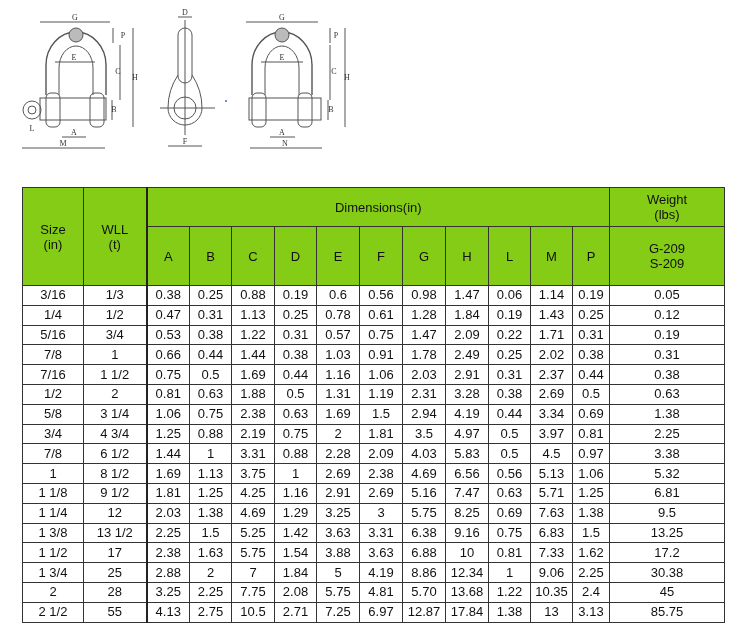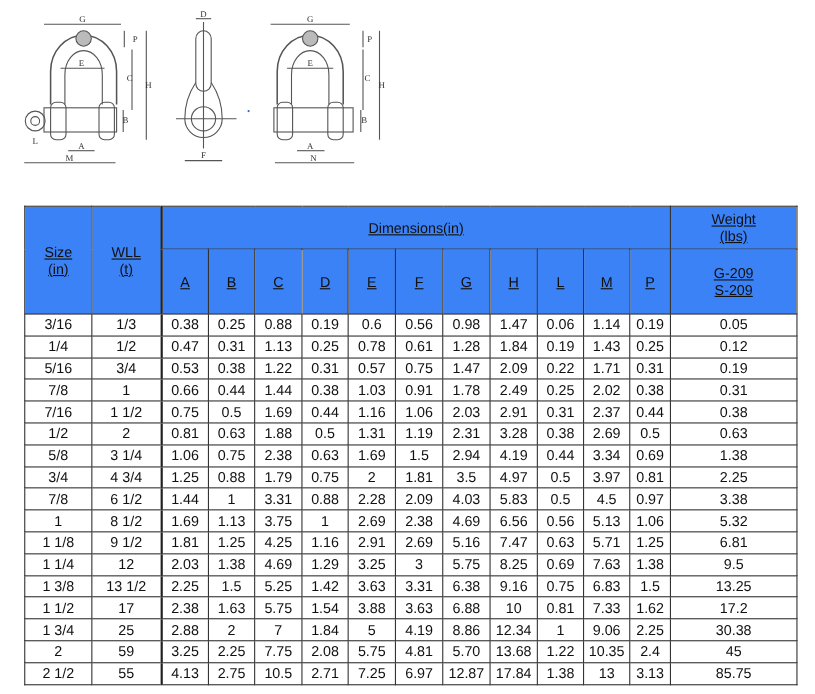--- a/index.html
+++ b/index.html
@@ -1,21 +1,21 @@
 <!DOCTYPE html>
 <html><head>
 <meta charset="utf-8">
 <style>
   html,body{margin:0;padding:0;background:#fff;}
   body{width:741px;height:631px;position:relative;overflow:hidden;font-family:"Liberation Sans",sans-serif;color:#111;}
   .drawings{position:absolute;left:0;top:0;width:741px;height:160px;}
   .drawings svg{display:block;}
   table.spec{position:absolute;left:22px;top:187px;border-collapse:collapse;table-layout:fixed;font-size:13px;}
   table.spec td, table.spec th{border:1px solid #333;padding:0;text-align:center;font-weight:normal;white-space:nowrap;overflow:hidden;}
-  table.spec th{background:#3b82f6;text-decoration:underline;}
+  table.spec th{background:#84cc16;}
   tr.hrow1 th{height:38px;}
   tr.hrow2 th{height:58px;}
   tr.drow td{height:18.8px;line-height:18px;}
   .thick-l{border-left:2px solid #222 !important;}
   .sublabel{display:block;line-height:15px;}
 </style>
 </head>
 <body>
 
 <div class="drawings">
@@ -249,21 +249,21 @@
         <td>0.44</td>
         <td>3.34</td>
         <td>0.69</td>
         <td>1.38</td>
       </tr>
       <tr class="drow">
         <td>3/4</td>
         <td>4 3/4</td>
         <td class="thick-l">1.25</td>
         <td>0.88</td>
-        <td>1.79</td>
+        <td>2.19</td>
         <td>0.75</td>
         <td>2</td>
         <td>1.81</td>
         <td>3.5</td>
         <td>4.97</td>
         <td>0.5</td>
         <td>3.97</td>
         <td>0.81</td>
         <td>2.25</td>
       </tr>
@@ -374,21 +374,21 @@
         <td>4.19</td>
         <td>8.86</td>
         <td>12.34</td>
         <td>1</td>
         <td>9.06</td>
         <td>2.25</td>
         <td>30.38</td>
       </tr>
       <tr class="drow">
         <td>2</td>
-        <td>59</td>
+        <td>28</td>
         <td class="thick-l">3.25</td>
         <td>2.25</td>
         <td>7.75</td>
         <td>2.08</td>
         <td>5.75</td>
         <td>4.81</td>
         <td>5.70</td>
         <td>13.68</td>
         <td>1.22</td>
         <td>10.35</td>

